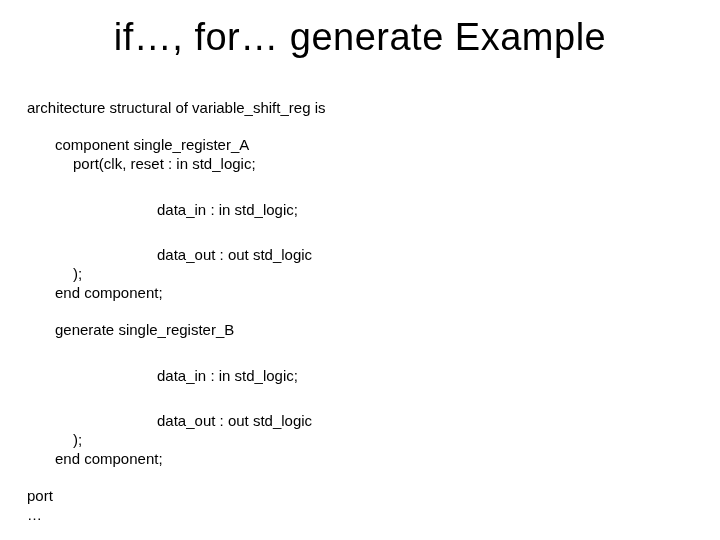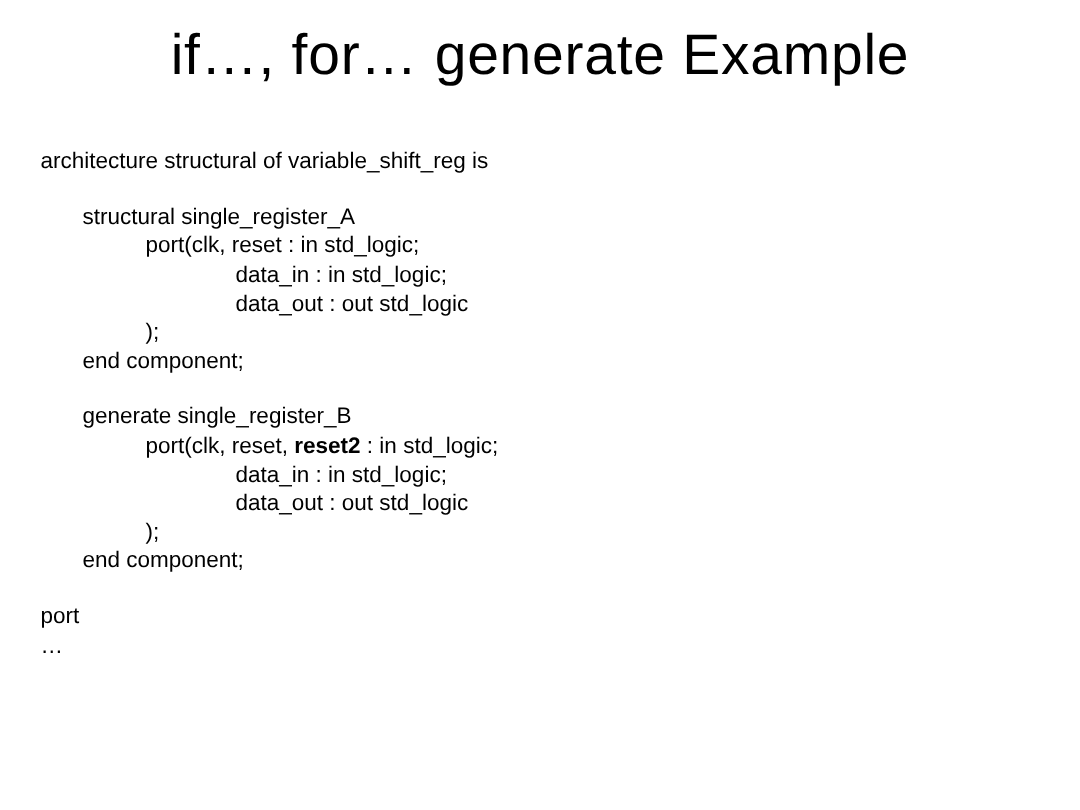--- a/index.html
+++ b/index.html
@@ -35,50 +35,49 @@
     left: 27px;
     right: 42px;
     font-size: 15px;
     line-height: 1.28;
   }
   .block {
     margin-bottom: 18px;
   }
   .lvl0 { margin-left: 0px; }
   .lvl1 { margin-left: 28px; }
-  .lvl2 { margin-left: 70px; }
-  .lvl3 { margin-left: 130px; }
+  .lvl2 { margin-left: 46px; }
+  .lvl3 { margin-left: 130px; margin-top: 26px; }
   .bold { font-weight: 700; }
   .line { white-space: pre; }
 </style>
 </head>
 <body>
 
 <div class="slide">
 
   <div class="title">if…, for… generate Example</div>
 
   <div class="body">
 
     <div class="block">
       <div class="line lvl0">architecture structural of variable_shift_reg is</div>
     </div>
 
     <div class="block">
-      <div class="line lvl1">structural single_register_A</div>
+      <div class="line lvl1">component single_register_A</div>
       <div class="line lvl2">port(clk, reset : in std_logic;</div>
       <div class="line lvl3">data_in : in std_logic;</div>
       <div class="line lvl3">data_out : out std_logic</div>
       <div class="line lvl2">);</div>
       <div class="line lvl1">end component;</div>
     </div>
 
     <div class="block">
       <div class="line lvl1">generate single_register_B</div>
-      <div class="line lvl2"><span>port(clk, reset, </span><span class="bold">reset2</span><span> : in std_logic;</span></div>
       <div class="line lvl3">data_in : in std_logic;</div>
       <div class="line lvl3">data_out : out std_logic</div>
       <div class="line lvl2">);</div>
       <div class="line lvl1">end component;</div>
     </div>
 
     <div class="block">
       <div class="line lvl0">port</div>
       <div class="line lvl0">…</div>
     </div>

